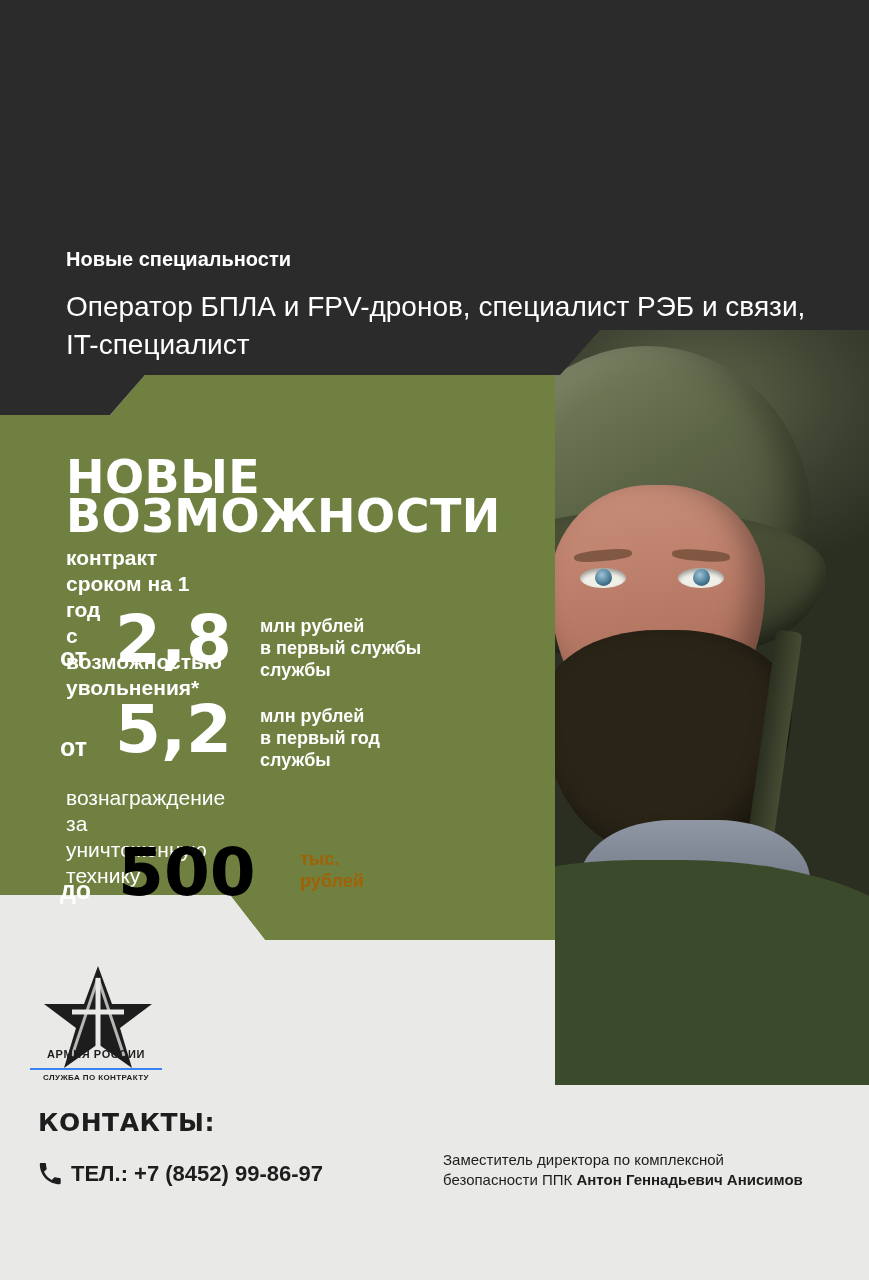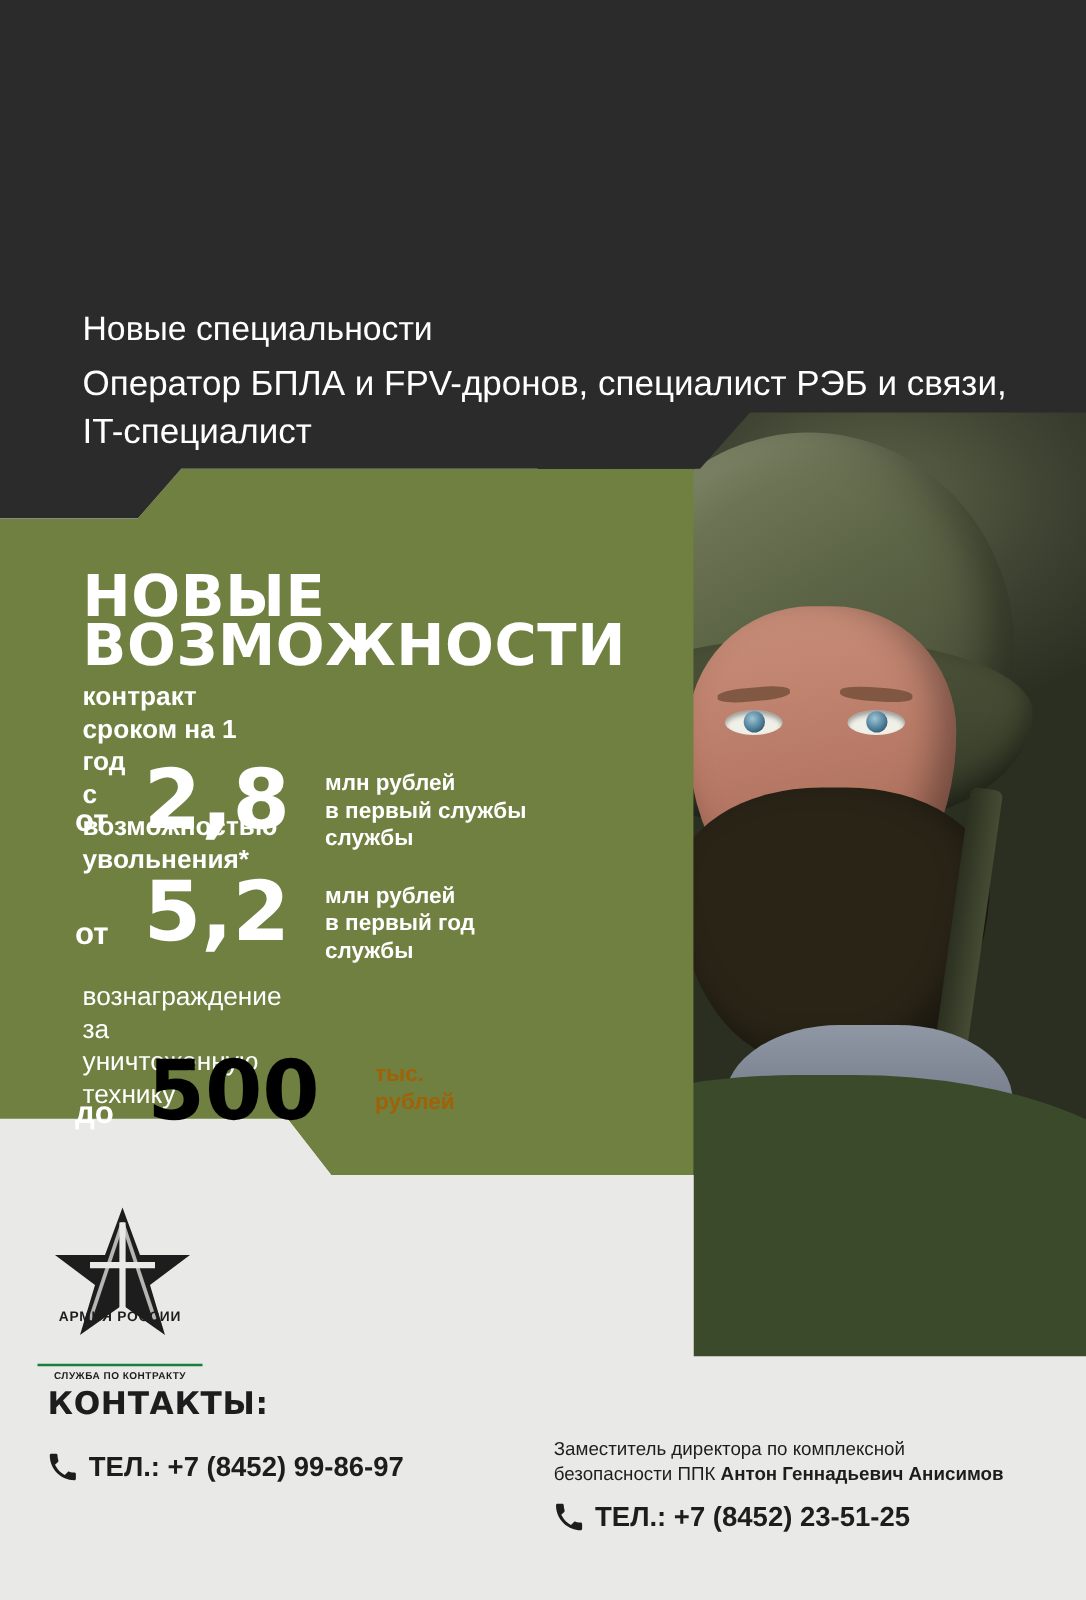--- a/index.html
+++ b/index.html
@@ -181,22 +181,22 @@
     font-family: "DejaVu Sans", sans-serif;
     z-index: 4;
     text-shadow: 0 0 1px #fff;
   }
   .title .line2 { display: block; }
   .subtitle-bold {
     position: absolute;
     left: 66px;
     top: 248px;
     color: #ffffff;
-    font-size: 27px;
-    font-weight: 400;
+    font-size: 20px;
+    font-weight: 700;
     z-index: 4;
   }
   .subtitle-text {
     position: absolute;
     left: 66px;
     top: 288px;
     width: 740px;
     color: #ffffff;
     font-size: 28px;
     line-height: 38px;
@@ -345,28 +345,28 @@
     text-align: center;
     font-size: 11px;
     font-weight: 700;
     letter-spacing: .6px;
     color: #1d1d1d;
     z-index: 5;
   }
   .emblem-caption2 {
     position: absolute;
     left: 30px;
-    top: 1091px;
+    top: 1068px;
     width: 132px;
     text-align: center;
     font-size: 8px;
     font-weight: 700;
     letter-spacing: .4px;
     color: #1d1d1d;
-    border-top: 2px solid #15803d;
+    border-top: 2px solid #3b82f6;
     padding-top: 3px;
     z-index: 5;
   }
 
   .contacts-title {
     position: absolute;
     left: 38px;
     top: 1108px;
     font-size: 25px;
     font-weight: 700;
@@ -496,23 +496,15 @@
       </span>
       <span class="num">ТЕЛ.: +7 (8452) 99-86-97</span>
     </div>
   </div>
 
   <div class="contact-col c2">
     <div class="contact-role">
       <span>Заместитель директора по комплексной</span><br>
       <span>безопасности ППК </span><b>Антон Геннадьевич Анисимов</b>
     </div>
-    <div class="contact-phone">
-      <span class="phone-icon">
-        <svg viewBox="0 0 24 24" width="24" height="24" aria-hidden="true">
-          <path d="M6.6 10.8c1.6 3.1 4.1 5.6 7.2 7.2l2.4-2.4c.3-.3.8-.4 1.2-.3 1.3.4 2.7.7 4.1.7.7 0 1.2.5 1.2 1.2V21c0 .7-.5 1.2-1.2 1.2C10.8 22.2 1.8 13.2 1.8 2.2 1.8 1.5 2.3 1 3 1h3.8c.7 0 1.2.5 1.2 1.2 0 1.4.2 2.8.7 4.1.1.4 0 .9-.3 1.2l-2.4 2.3z" fill="#1d1d1d"></path>
-        </svg>
-      </span>
-      <span class="num">ТЕЛ.: +7 (8452) 23-51-25</span>
-    </div>
   </div>
 
 </div>
 
 </body></html>

